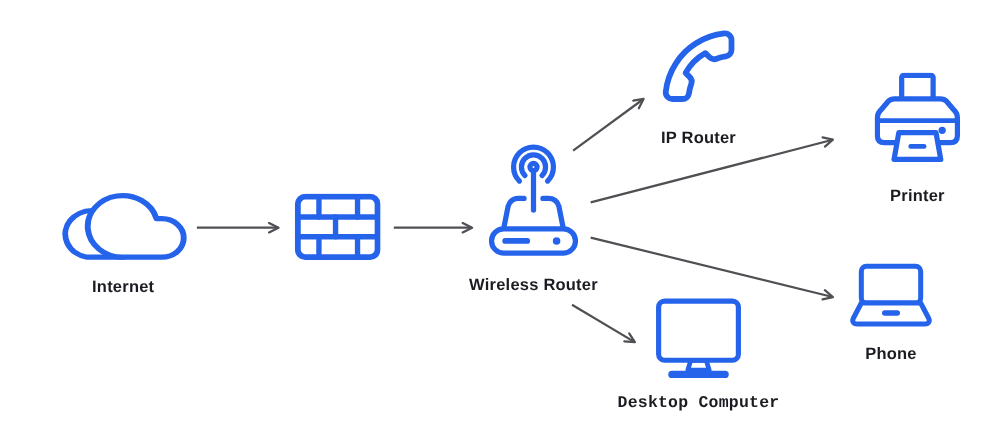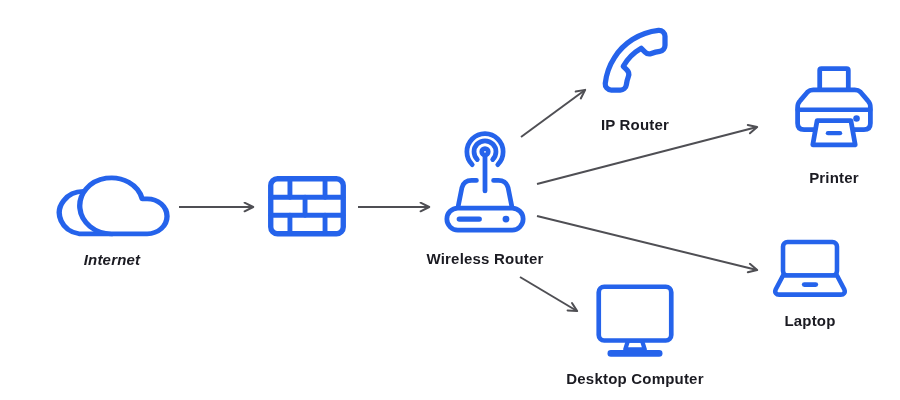--- a/index.html
+++ b/index.html
@@ -34,27 +34,27 @@
   }
 
   
   .st { stroke: var(--accent-blue, #2563EB); fill: none;
         stroke-linecap: round; stroke-linejoin: round; }
   .wf { stroke: var(--accent-blue, #2563EB); fill: var(--background, #fff);
         stroke-linecap: round; stroke-linejoin: round; }
   .bf { fill: var(--accent-blue, #2563EB); stroke: none; }
 
   
-  .n-internet { left: 32px;  top: 175px; }  .n-internet .label { margin-top: 9px; font-style: italic; }
+  .n-internet { left: 32px;  top: 175px; }  .n-internet .label { margin-top: 9px; }
   .n-firewall { left: 227px; top: 176px; }  .n-firewall .label { margin-top: 11px; }
   .n-router   { left: 405px; top: 128px; }  .n-router .label   { margin-top: 11px; }
   .n-ipphone  { left: 555px; top: 24px;  }  .n-ipphone .label  { margin-top: 16px; }
   .n-printer  { left: 754px; top: 66px;  }  .n-printer .label  { margin-top: 16px; }
   .n-laptop   { left: 730px; top: 239px; }  .n-laptop .label   { margin-top: 10px; }
-  .n-desktop  { left: 555px; top: 284px; }  .n-desktop .label  { margin-top: 9px; }
+  .n-desktop  { left: 555px; top: 271px; font-family: Liberation Mono, monospace; }  .n-desktop .label  { margin-top: 9px; }
 </style>
 </head>
 <body>
 
 <div class="canvas">
 
   <svg id="arrows" width="900" height="400" viewBox="0 0 900 400">
     <defs>
       <marker id="ah" markerWidth="13" markerHeight="12" refX="10.4" refY="5.5" orient="auto" markerUnits="userSpaceOnUse">
         <path class="ah" d="M2 1.2 L10.6 5.5 L2 9.8"></path>
@@ -124,21 +124,21 @@
     </svg>
     <div class="label">Printer</div>
   </div>
 
   <div class="node n-laptop">
     <svg width="76" height="59.3" viewBox="0 0 100 78">
       <rect class="wf" stroke-width="6" x="14.5" y="4" width="71" height="44" rx="6"></rect>
       <path class="wf" stroke-width="6" d="M14.5 48L4.8 66.5Q3.5 69.5 5.2 71.5Q6.5 73.2 9.5 73.2H90.5Q93.5 73.2 94.8 71.5Q96.5 69.5 95.2 66.5L85.5 48Z"></path>
       <path class="st" stroke-width="6.5" d="M42.5 60H57.5"></path>
     </svg>
-    <div class="label">Laptop</div>
+    <div class="label">Phone</div>
   </div>
 
   <div class="node n-desktop">
     <svg width="78" height="73.3" viewBox="0 0 100 94">
       <path class="wf" stroke-width="5.5" d="M41 72.5L37.5 84H62.5L59 72.5Z"></path>
       <rect class="wf" stroke-width="6" x="3.5" y="3.5" width="93" height="69" rx="7"></rect>
       <path class="st" stroke-width="8.5" d="M19 89H81"></path>
     </svg>
     <div class="label">Desktop Computer</div>
   </div>

